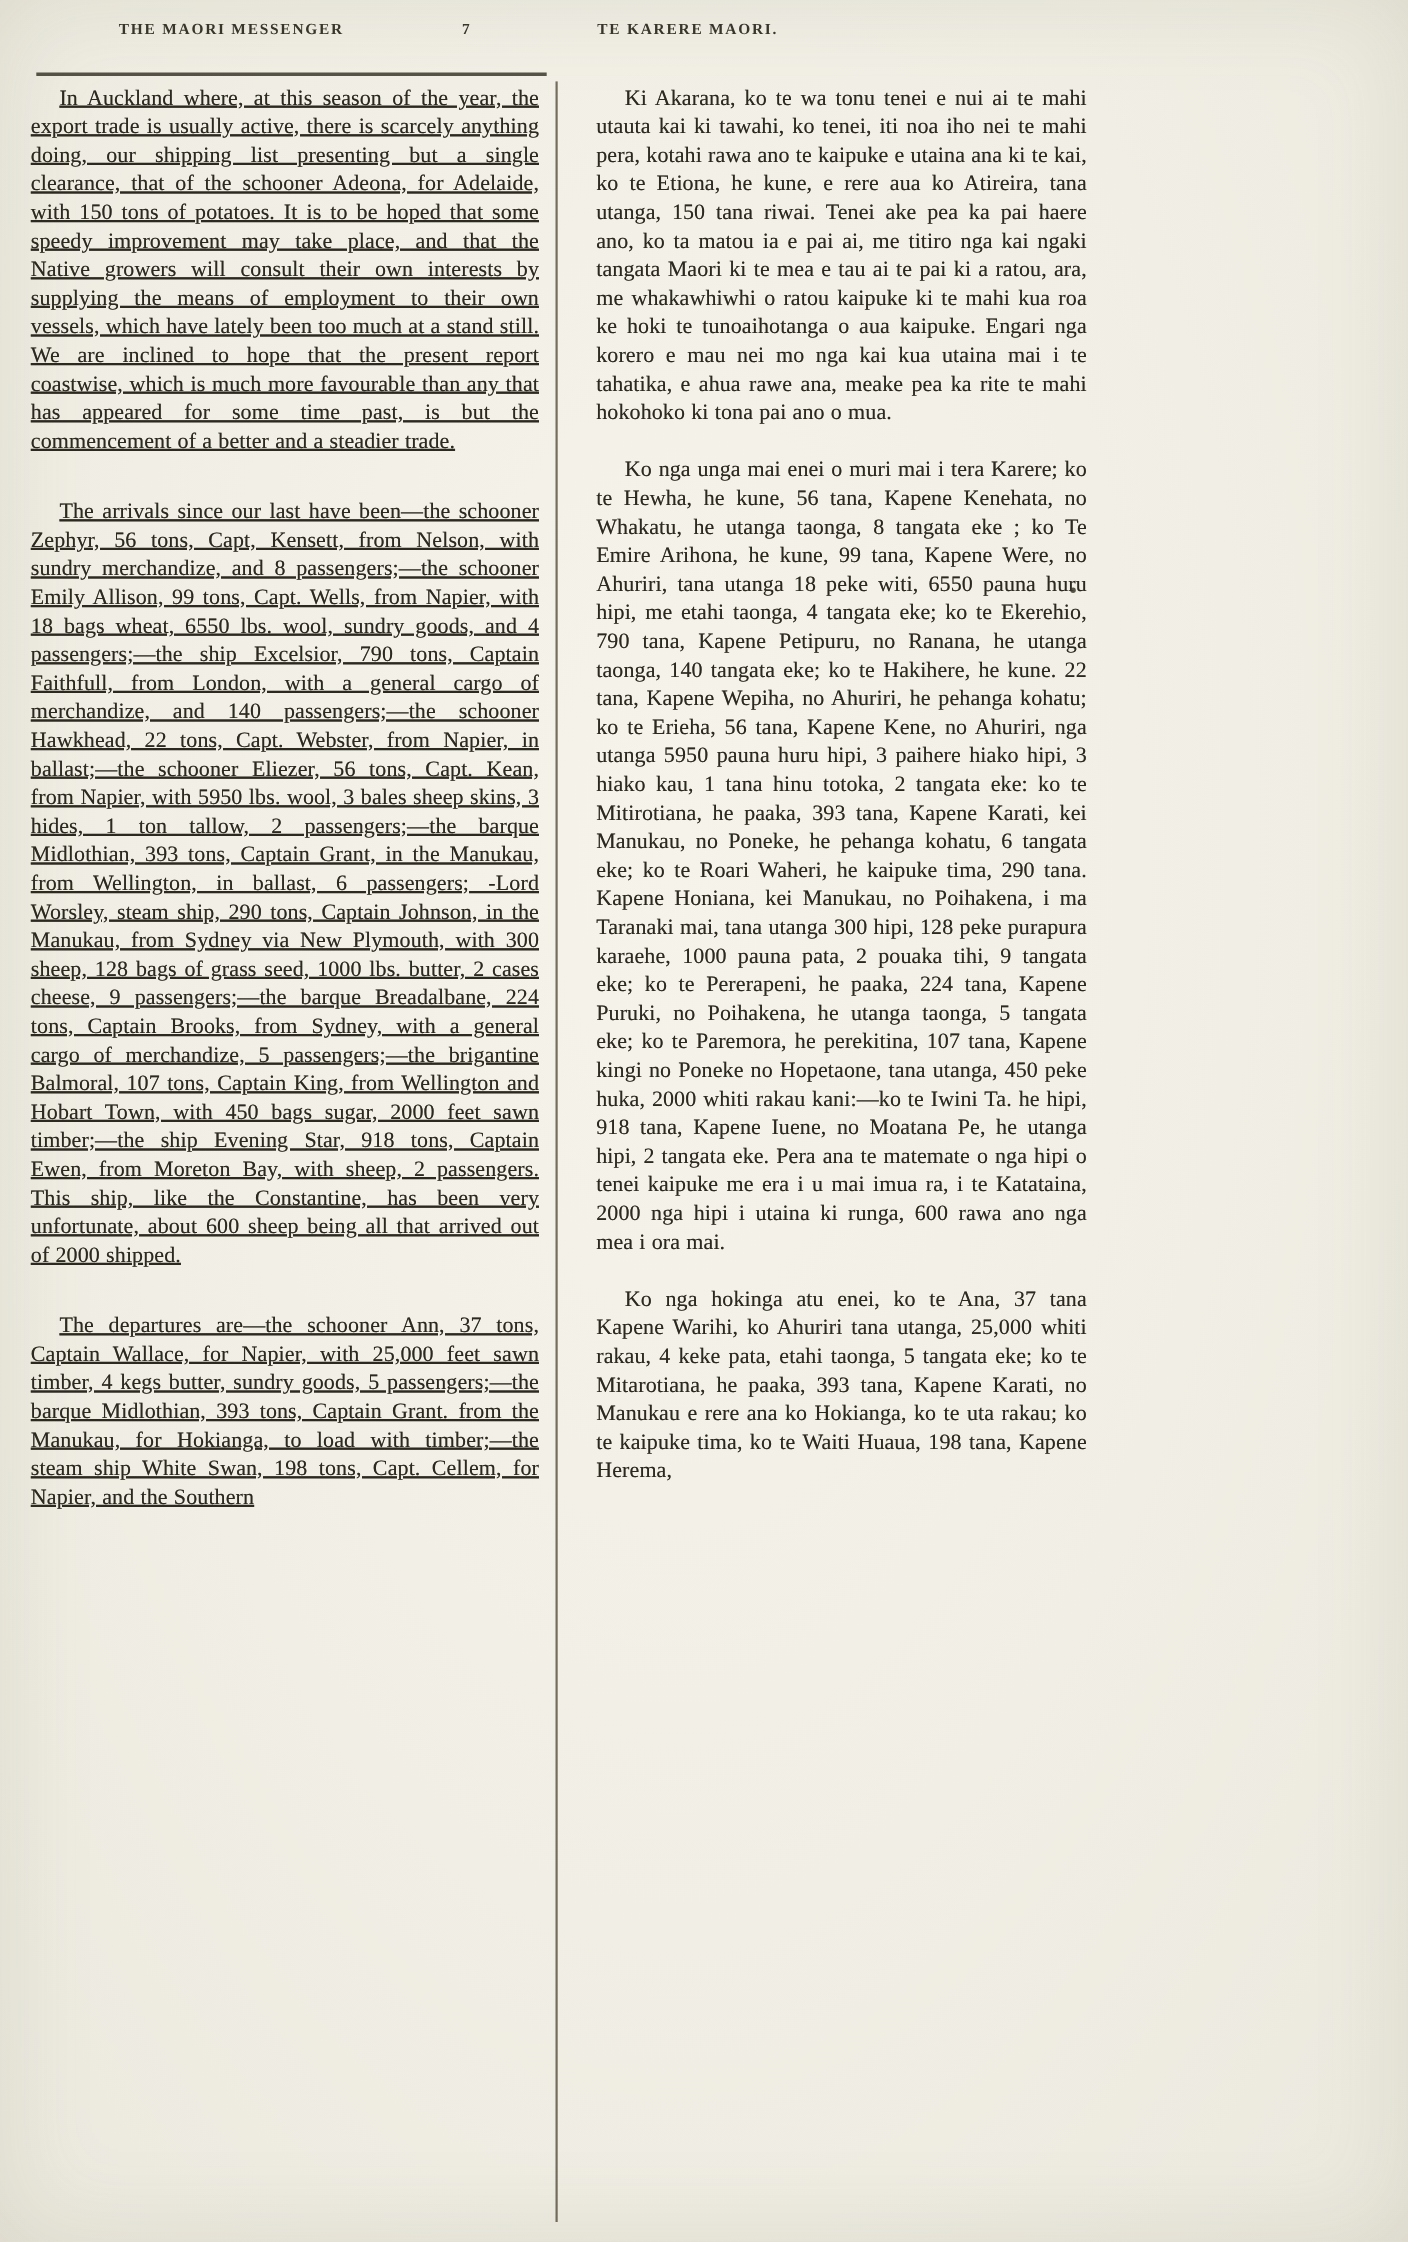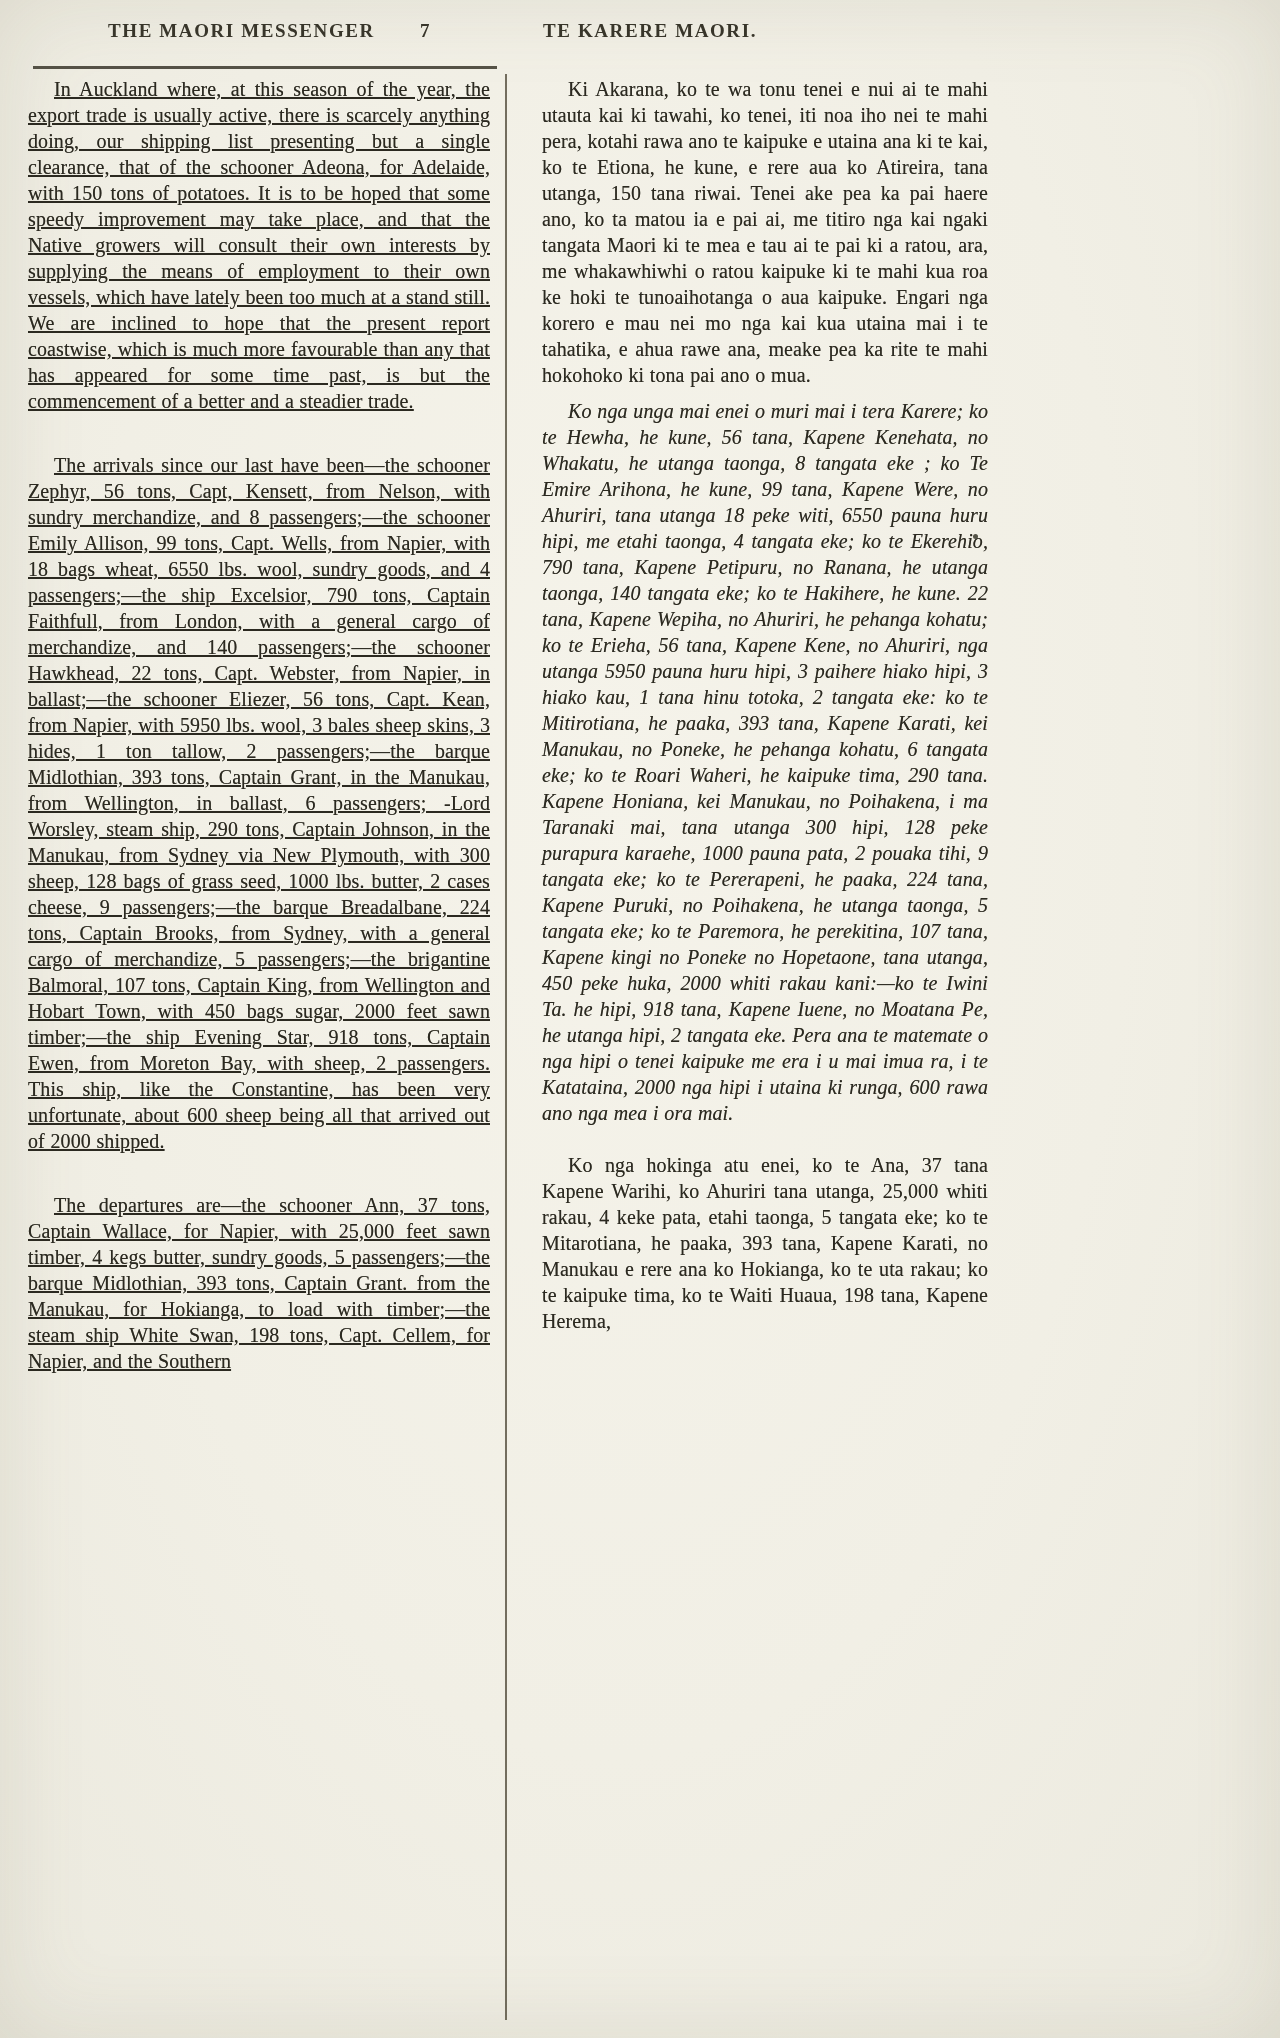--- a/index.html
+++ b/index.html
@@ -13,21 +13,21 @@
     height: 2038px;
     background: radial-gradient(ellipse at 48% 38%, #f5f3ea 0%, #f1efe5 55%, #ebe9de 100%);
     box-shadow: inset 0 0 90px rgba(115, 105, 75, 0.14);
     overflow: hidden;
     font-family: "Liberation Serif", "DejaVu Serif", serif;
     color: #2b2920;
   }
   .header-title {
     position: absolute;
     top: 20px;
-    font-size: 19px;
+    font-size: 14px;
     font-weight: 700;
     letter-spacing: 1.6px;
     color: #38352a;
     white-space: nowrap;
   }
   .ht-left  { left: 108px; }
   .ht-num   { left: 420px; font-weight: 700; letter-spacing: 0; }
   .ht-right { left: 543px; font-family: Liberation Serif, serif; }
   .header-rule {
     position: absolute;
@@ -56,21 +56,21 @@
     font-size: 20px;
     line-height: 26px;
     text-align: justify;
     text-indent: 1.3em;
     letter-spacing: 0.1px;
     word-spacing: 0.5px;
     color: #2b2920;
     text-shadow: 0 0 0.5px rgba(43, 41, 32, 0.55);
   }
   .col-left p + p  { margin-top: 38px; }
-  .col-right p.gap-small { margin-top: 10px; font-style: italic; }
+  .col-right p.gap-small { margin-top: 26px; }
   .col-right p.gap-large { margin-top: 26px; }
   .ink-speck {
     position: absolute;
     left: 973px;
     top: 534px;
     width: 5px;
     height: 5px;
     border-radius: 50%;
     background: #3a382c;
     opacity: 0.85;

